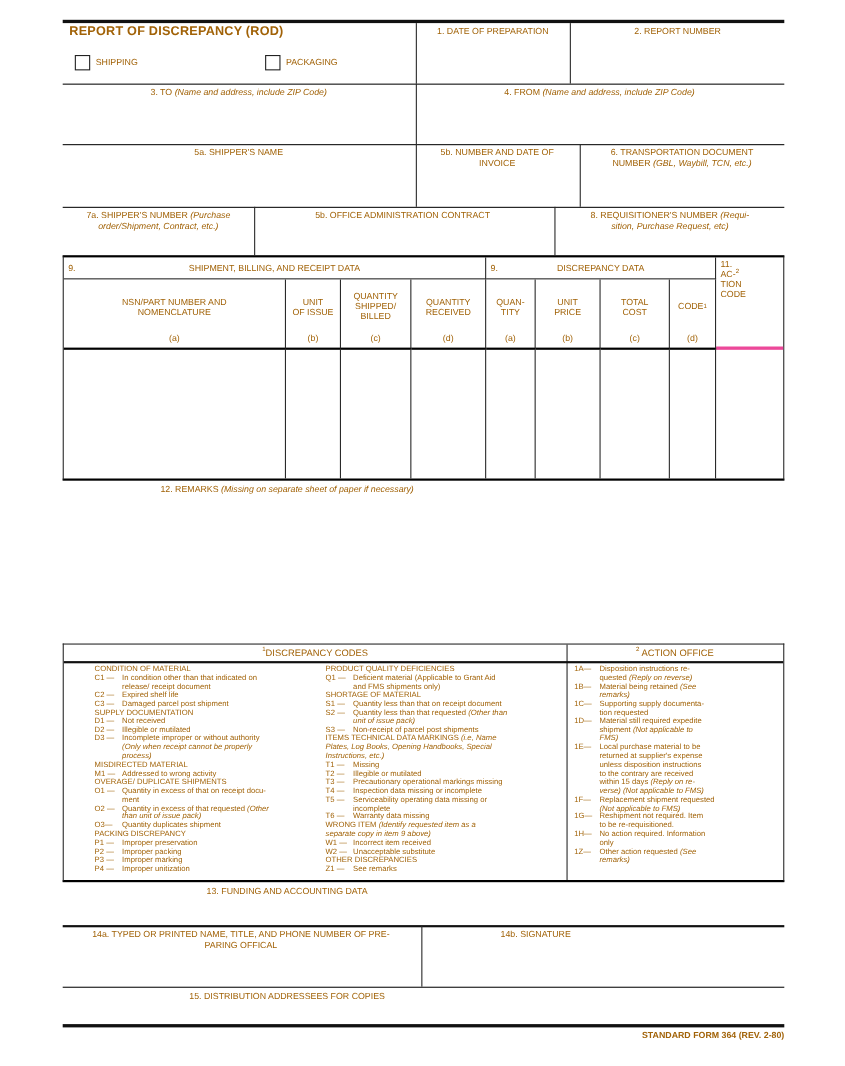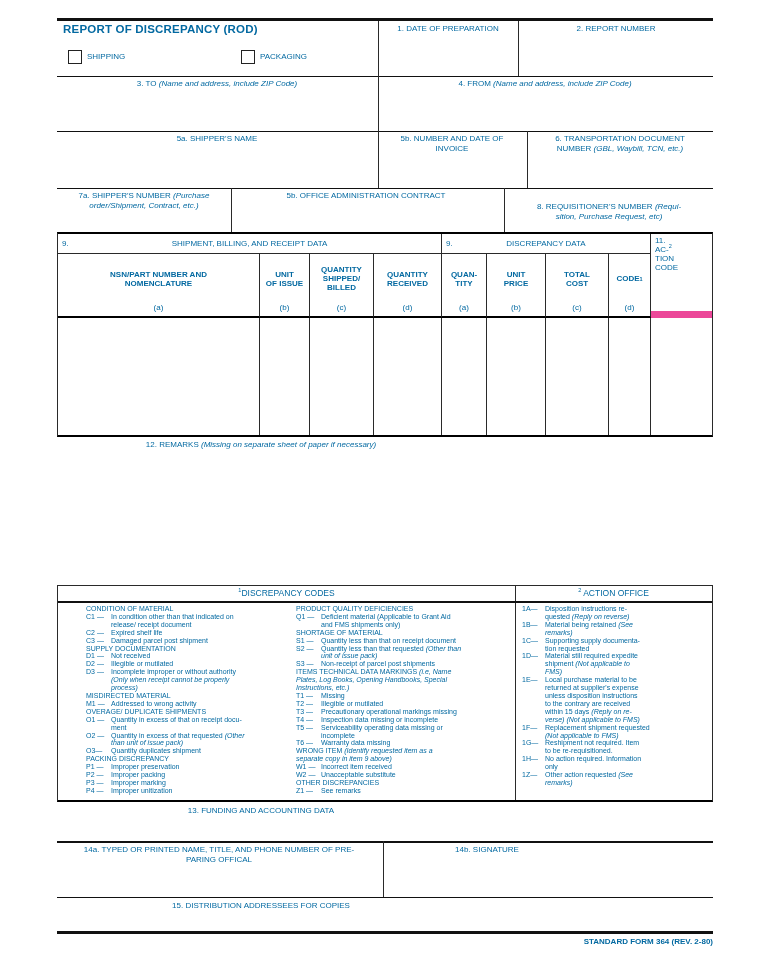--- a/index.html
+++ b/index.html
@@ -1,38 +1,38 @@
 <!DOCTYPE html>
 <html><head>
 <meta charset="utf-8">
 <style>
   html,body{margin:0;padding:0;background:#ffffff;}
   #page{position:relative;width:768px;height:969px;background:#ffffff;overflow:hidden;
-        font-family:"Liberation Sans","DejaVu Sans",sans-serif;color:#0369a1;}
+        font-family:"Liberation Sans","DejaVu Sans",sans-serif;color:#a16207;}
   .abs{position:absolute;}
   .hr{position:absolute;left:57px;width:656px;background:#111;}
   .vr{position:absolute;width:1px;background:#2a2a2a;}
   .title{font-size:11.5px;font-weight:700;letter-spacing:.2px;white-space:nowrap;}
   .lbl{font-size:8px;line-height:9.5px;white-space:pre-line;text-align:center;}
   .lbl i{font-style:italic;}
   .cb{width:12px;height:12px;border:1px solid #222;background:#fff;}
   sup{font-size:5.5px;vertical-align:super;line-height:0;}
   
   .tbl{position:absolute;left:57px;top:232px;width:656px;height:205px;box-sizing:border-box;
        border-top:2px solid #000;border-bottom:2px solid #000;
        border-left:1px solid #2a2a2a;border-right:1px solid #2a2a2a;
        display:grid;grid-template-columns:202px 50px 64px 68px 45px 59px 63px 42px 1fr;
        grid-template-rows:20px 64px 1fr;}
   .cell{box-sizing:border-box;border-right:1px solid #2a2a2a;}
   .g{grid-row:1;border-bottom:1px solid #2a2a2a;position:relative;font-size:8px;line-height:19px;text-align:center;}
   .gnum{position:absolute;left:4px;top:0;}
   .h{grid-row:2;border-bottom:2px solid #000;display:flex;flex-direction:column;font-size:8px;text-align:center;}
-  .ht{flex:1;display:flex;align-items:center;justify-content:center;white-space:pre-line;line-height:9px;font-weight:bold;}
+  .ht{flex:1;display:flex;align-items:center;justify-content:center;white-space:pre-line;line-height:9px;}
   .hs{height:13px;line-height:10px;}
-  .c11{grid-column:9;grid-row:1/3;border-right:none;border-bottom:7px solid #ec4899;}
+  .c11{grid-column:9;grid-row:1/3;border-right:none;border-bottom:3px solid #ec4899;}
   .c11txt{padding:2px 0 0 4px;font-size:8px;line-height:9px;white-space:pre-line;}
   .bcell{grid-row:3;}
   .bcell.last{border-right:none;}
   
   .codesbox{position:absolute;left:57px;top:585px;width:656px;height:217px;box-sizing:border-box;
             border:1px solid #2a2a2a;border-bottom:2px solid #000;}
   .codes-divider{position:absolute;left:457px;top:0;bottom:0;width:1px;background:#2a2a2a;}
   .codes-hdr{position:absolute;top:2px;text-align:center;font-size:8.5px;}
   .codes-hdr.disc{left:0;width:457px;}
   .codes-hdr.act{left:457px;width:197px;}
@@ -83,21 +83,21 @@
 
   <div class="abs lbl" style="left:61px;top:134px;width:312px"><span>5a. SHIPPER'S NAME</span></div>
   <div class="abs lbl" style="left:382px;top:134px;width:140px"><span>5b. NUMBER AND DATE OF
 INVOICE</span></div>
   <div class="abs lbl" style="left:531px;top:134px;width:178px"><span>6. TRANSPORTATION DOCUMENT
 NUMBER </span><i>(GBL, Waybill, TCN, etc.)</i></div>
 
   <div class="abs lbl" style="left:61px;top:191px;width:166px"><span>7a. SHIPPER'S NUMBER </span><i>(Purchase
 order/Shipment, Contract, etc.)</i></div>
   <div class="abs lbl" style="left:235px;top:191px;width:262px"><span>5b. OFFICE ADMINISTRATION CONTRACT</span></div>
-  <div class="abs lbl" style="left:508px;top:202px;width:202px"><span>8. REQUISITIONER'S NUMBER </span><i>(Requi-
+  <div class="abs lbl" style="left:508px;top:191px;width:202px"><span>8. REQUISITIONER'S NUMBER </span><i>(Requi-
 sition, Purchase Request, etc)</i></div>
 
   <div class="tbl">
     <div class="cell g" style="grid-column:1/5">
       <span class="gnum">9.</span>
       <span>SHIPMENT, BILLING, AND RECEIPT DATA</span>
     </div>
     <div class="cell g" style="grid-column:5/9">
       <span class="gnum">9.</span>
       <span>DISCREPANCY DATA</span>

